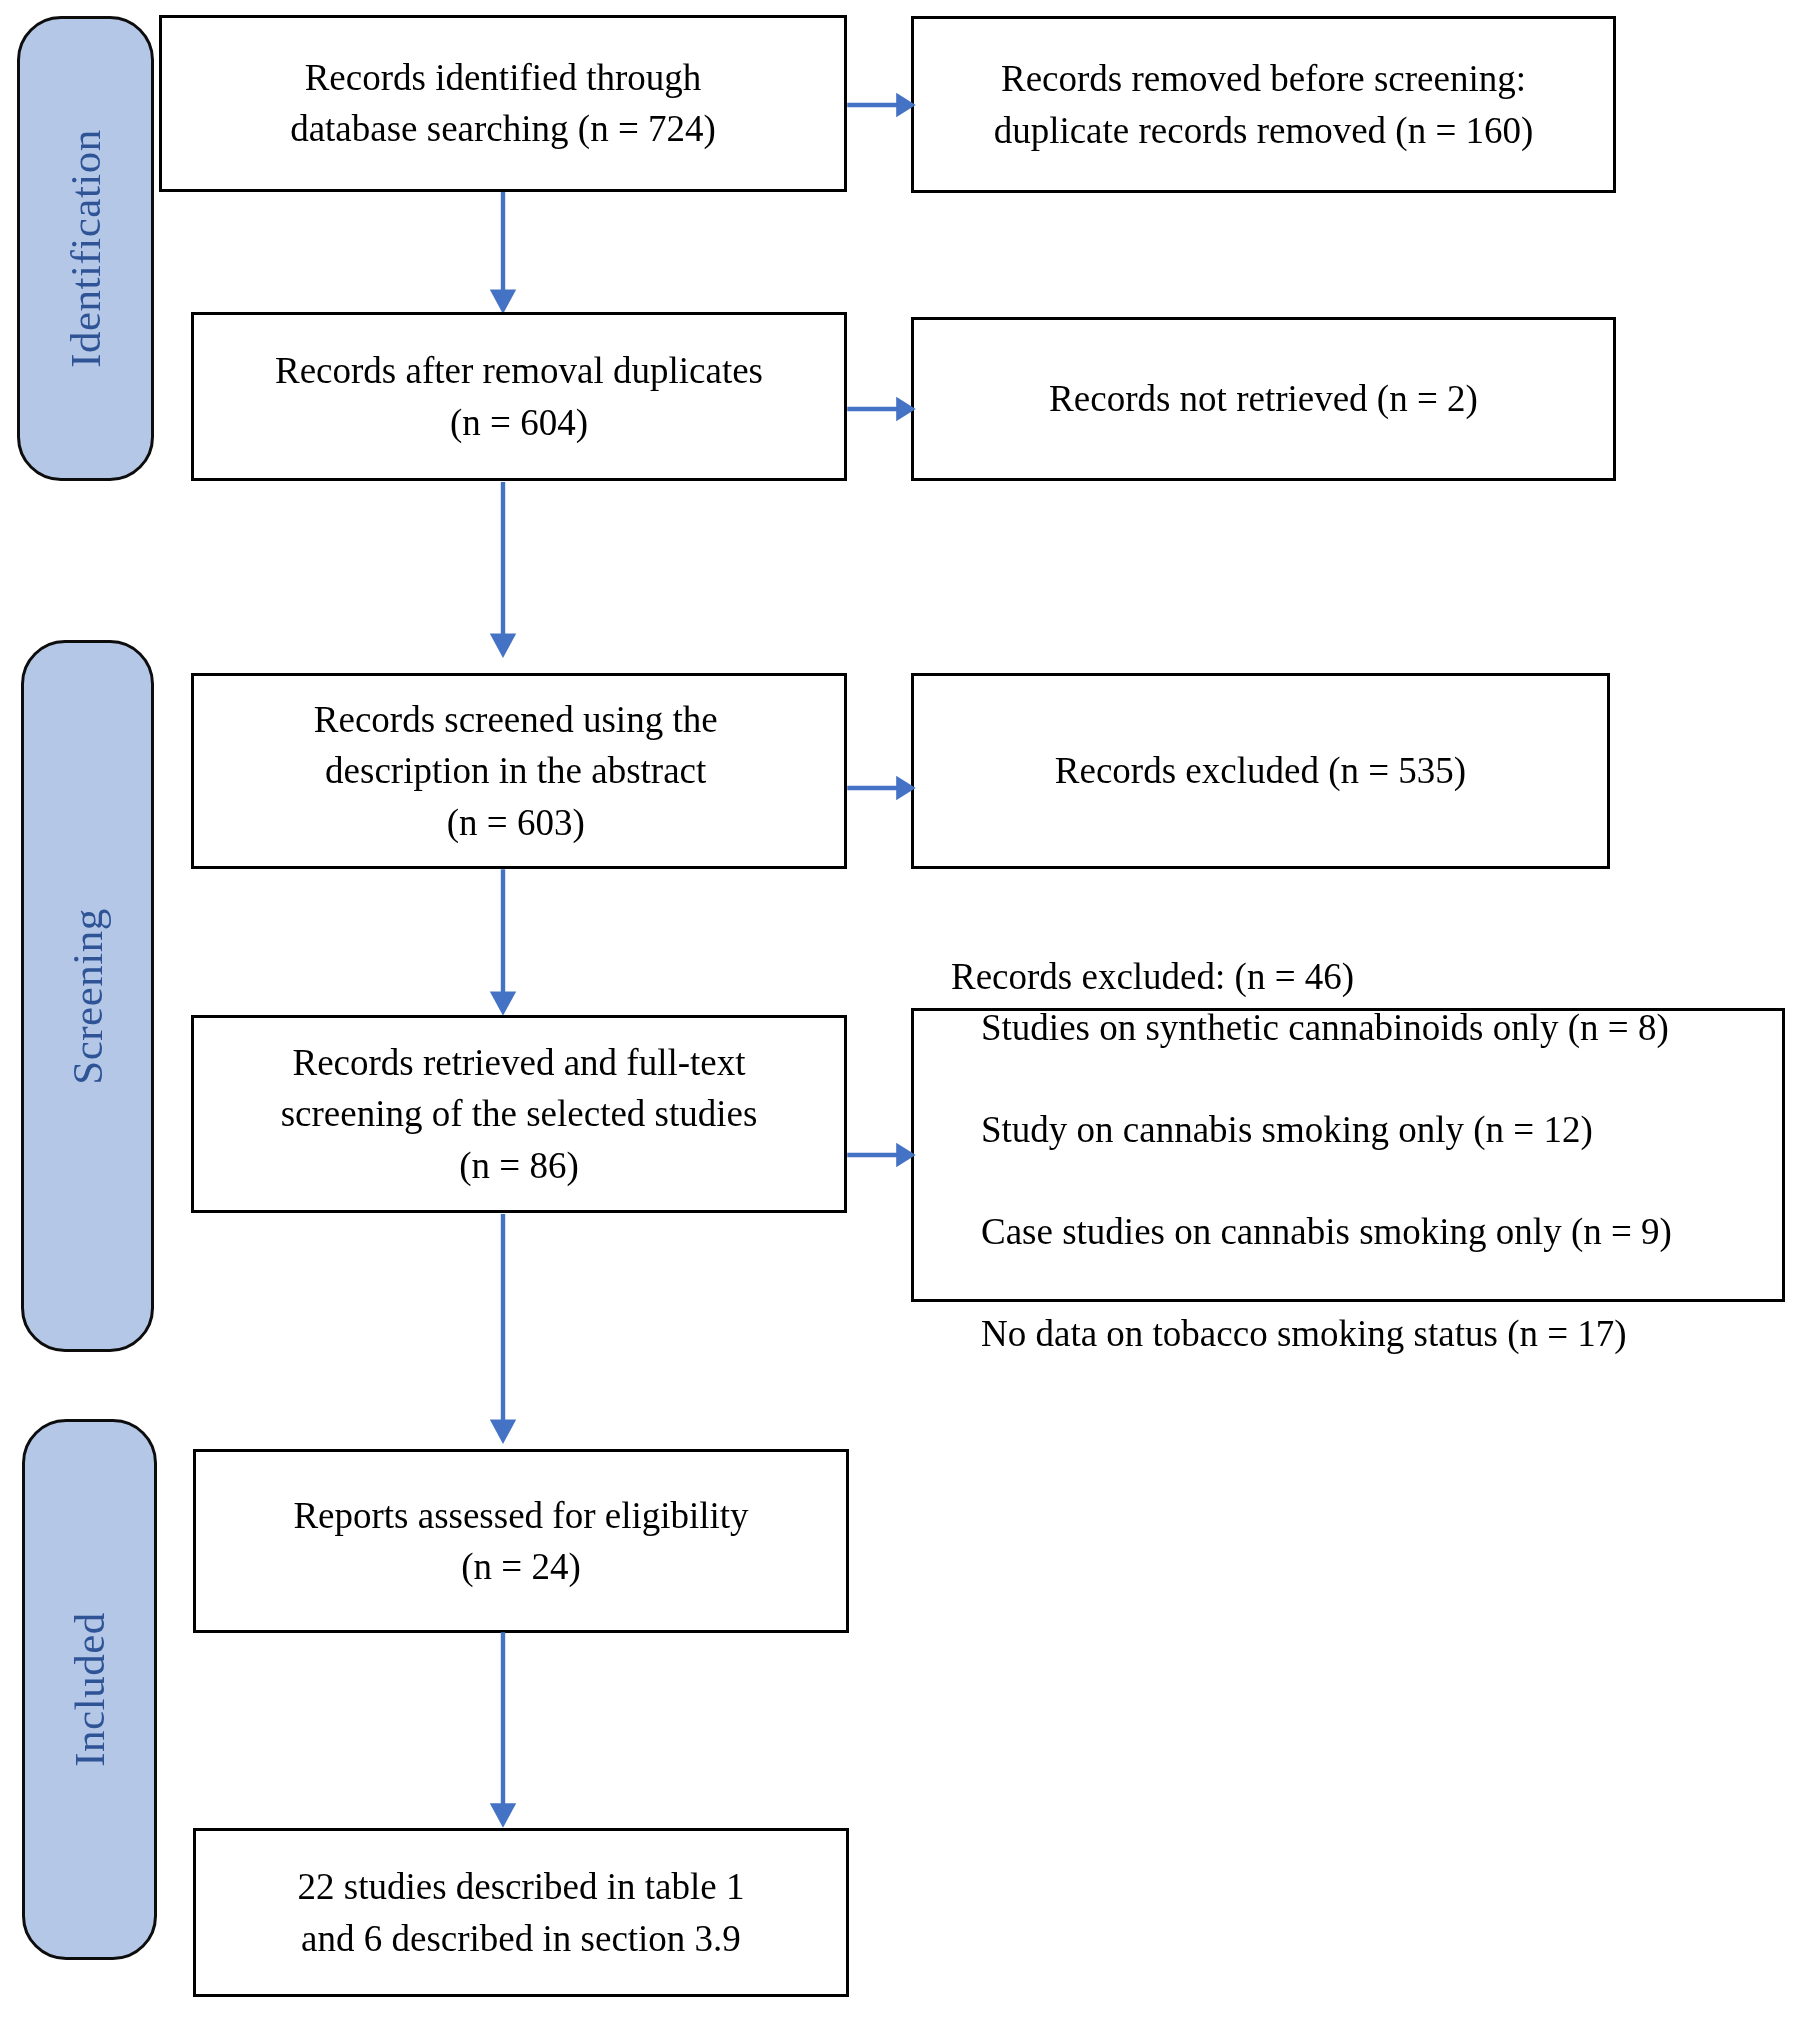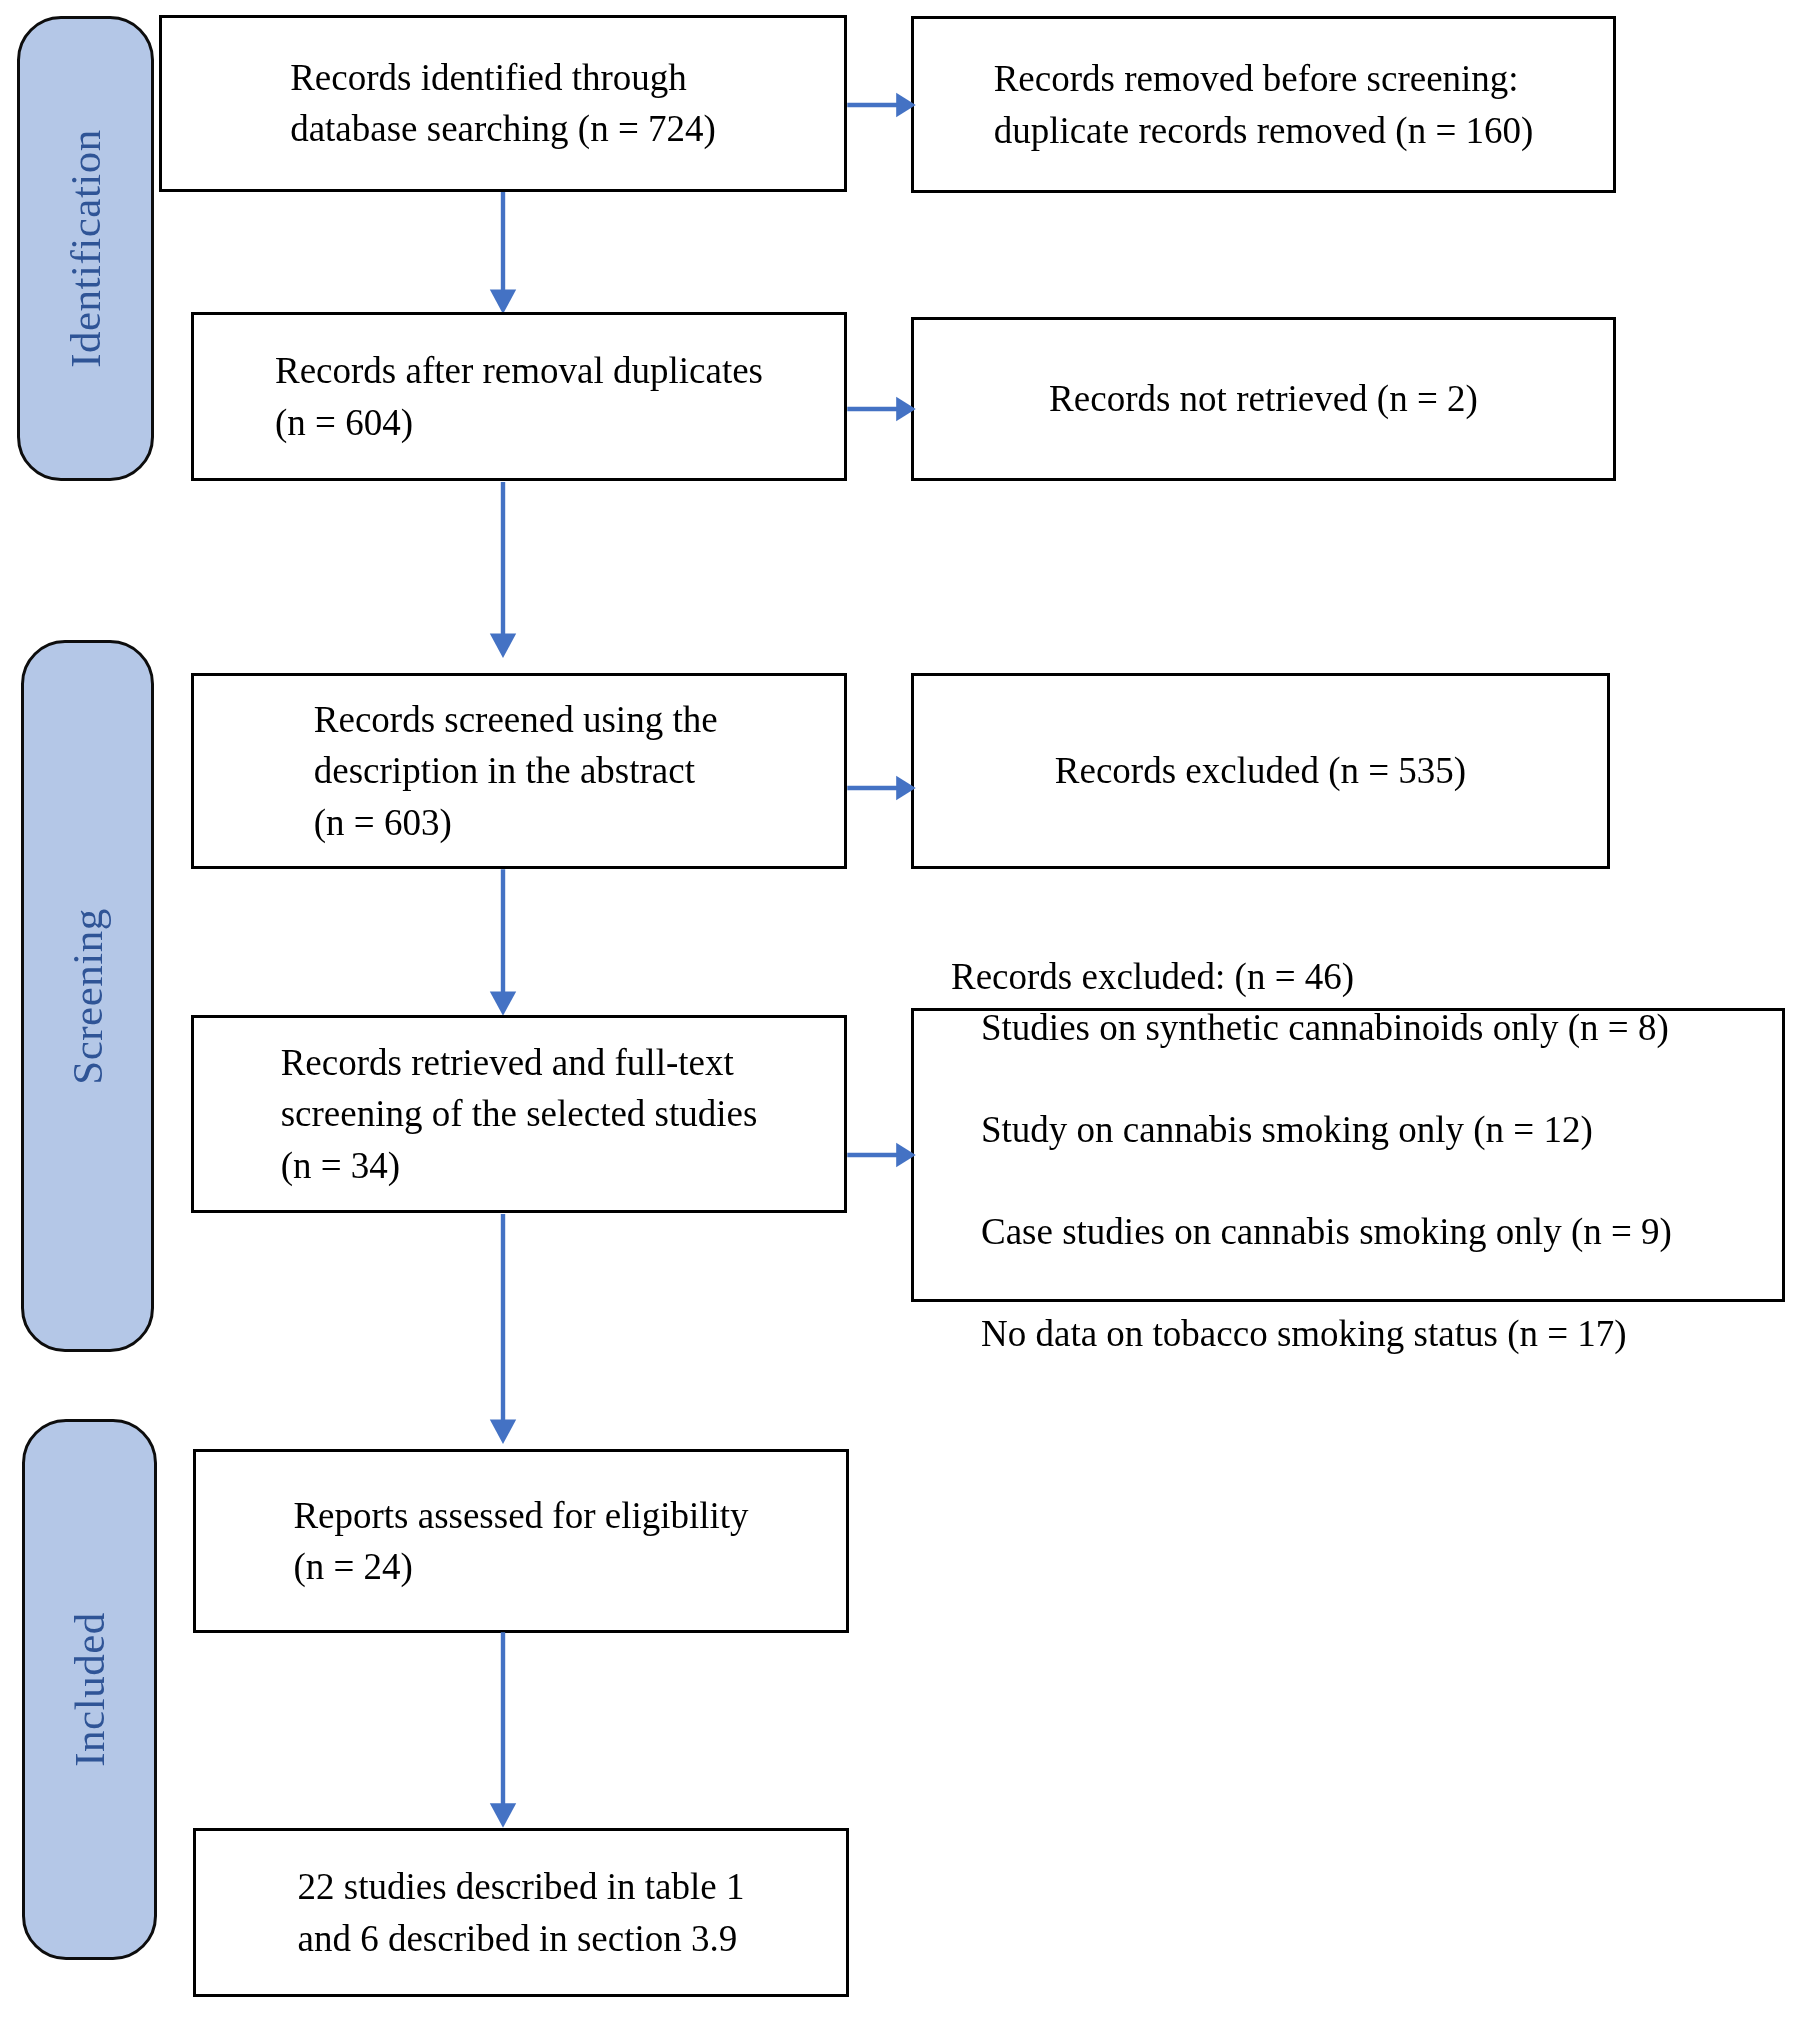--- a/index.html
+++ b/index.html
@@ -46,20 +46,21 @@
     box-sizing: border-box;
     display: flex;
     align-items: center;
     justify-content: center;
     padding: 0 16.6px;
   }
   .box .box-text {
     color: #000000;
     font-size: 37px;
     line-height: 1.38;
+    text-align: center;
     white-space: pre-line;
   }
   .box.align-left {
     justify-content: flex-start;
     padding-left: 37px;
   }
   .box.align-left .box-text {
     text-align: left;
   }
   .box .box-text .indent {
@@ -157,21 +158,21 @@
   <div class="conn" style="left:481px; top:869px; width:44px; height:147px;">
     <svg width="44" height="147" viewBox="0 0 90 300">
       <line x1="45" y1="0" x2="45" y2="262" stroke="#4472c4" stroke-width="9"></line>
       <polygon points="18,250 72,250 45,300" fill="#4472c4"></polygon>
     </svg>
   </div>
 
   <div class="box" style="left:191px; top:1015px; width:656px; height:198px;">
     <span class="box-text">Records retrieved and full-text
 screening of the selected studies
-(n = 34)</span>
+(n = 86)</span>
   </div>
 
   <div class="box align-left" style="left:911px; top:1008px; width:874px; height:294px;">
     <span class="box-text">
       <span>Records excluded: (n = 46)</span>
       <span class="indent">Studies on synthetic cannabinoids only (n = 8)</span>
       <span class="indent">Study on cannabis smoking only (n = 12)</span>
       <span class="indent">Case studies on cannabis smoking only (n = 9)</span>
       <span class="indent">No data on tobacco smoking status (n = 17)</span>
     </span>

